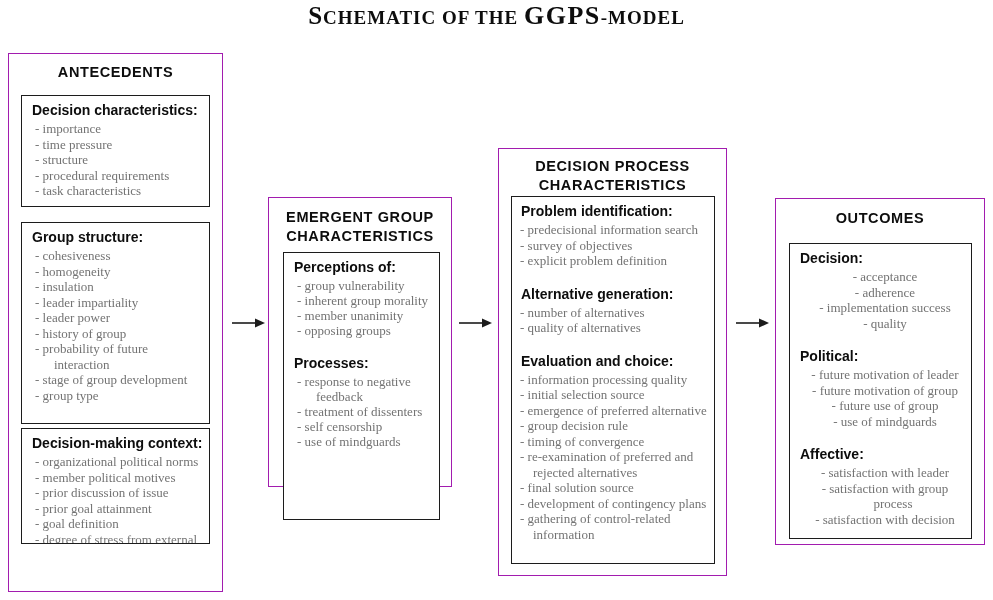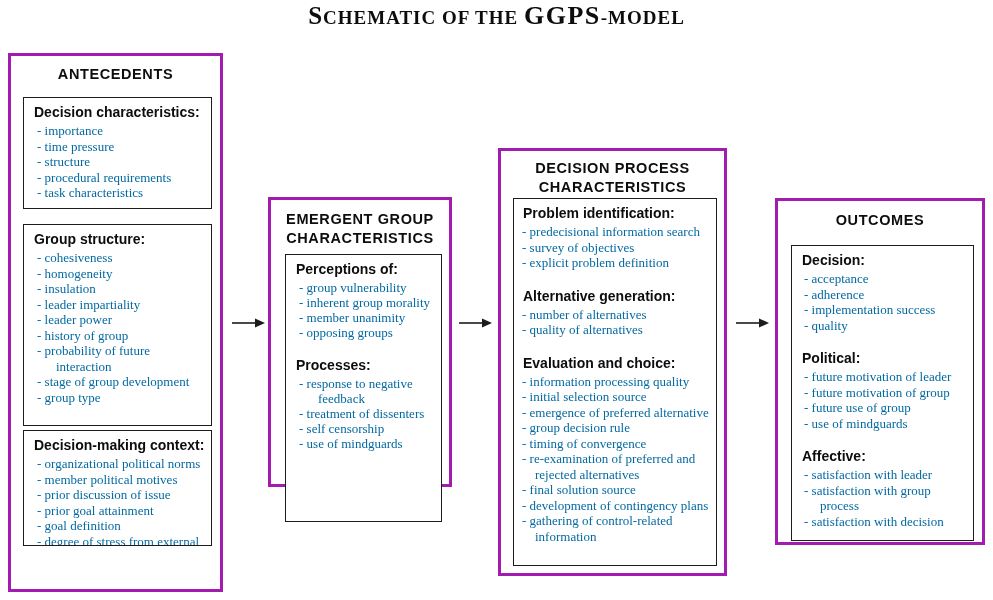--- a/index.html
+++ b/index.html
@@ -12,21 +12,21 @@
   
   .title {
     position: absolute; top: 0; left: 0; width: 100%; text-align: center;
     font-family: "Liberation Serif", serif; font-weight: bold;
     letter-spacing: 1px; line-height: 32px; white-space: nowrap;
   }
   .t-cap  { font-size: 25px; }
   .t-small{ font-size: 19px; }
   .t-acr  { font-size: 26px; letter-spacing: 1.5px; }
   
-  .box { position: absolute; border: 3px solid #a21caf; background: #fff; }
+  .box { position: absolute; border: 1px solid #a21caf; background: #fff; }
   .box-header {
     text-align: center; font-weight: bold; font-size: 14.5px;
     letter-spacing: 0.6px; line-height: 19px;
   }
   .b1 { left: 8px;   top: 53px;  width: 215px; height: 539px; }
   .b2 { left: 268px; top: 197px; width: 184px; height: 290px; }
   .b3 { left: 498px; top: 148px; width: 229px; height: 428px; }
   .b4 { left: 775px; top: 198px; width: 210px; height: 347px; }
   .b1 .box-header { margin-top: 9px; }
   .b2 .box-header { margin-top: 10px; }
@@ -39,27 +39,27 @@
   .inner2 { left: 14px; top: 54px; width: 157px; height: 268px; }
   .inner3 { left: 12px; top: 47px; width: 204px; height: 368px; }
   .inner4 { left: 13px; top: 44px; width: 183px; height: 296px; }
   
   .sec-heading {
     font-weight: bold; font-size: 14px; line-height: 17px;
     padding: 6px 0 2px 10px; white-space: nowrap;
   }
   ul.items {
     list-style: none; margin: 0; padding: 0 3px 0 0;
-    font-family: "Liberation Serif", serif; font-size: 13px; color: #0369a1;
+    font-family: "Liberation Serif", serif; font-size: 13px; color: #737373;
   }
   .items li { padding-left: 32px; text-indent: -19px; line-height: 15.5px; }
   .b2 .items li { line-height: 15px; }
   .b3 .sec-heading { padding-left: 9px; }
   .b3 .items li { padding-left: 21px; text-indent: -13px; }
-  .b4 .items li { padding-left: 28px; text-indent: -16px; }
+  .b4 .items li { padding-left: 28px; text-indent: -16px; text-align: center; }
   .sec + .sec { margin-top: 11px; }
   
   .arrow { position: absolute; width: 34px; height: 12px; }
   .a1 { left: 232px; top: 315px; }
   .a2 { left: 459px; top: 315px; }
   .a3 { left: 736px; top: 315px; }
 </style>
 </head>
 <body>
 

